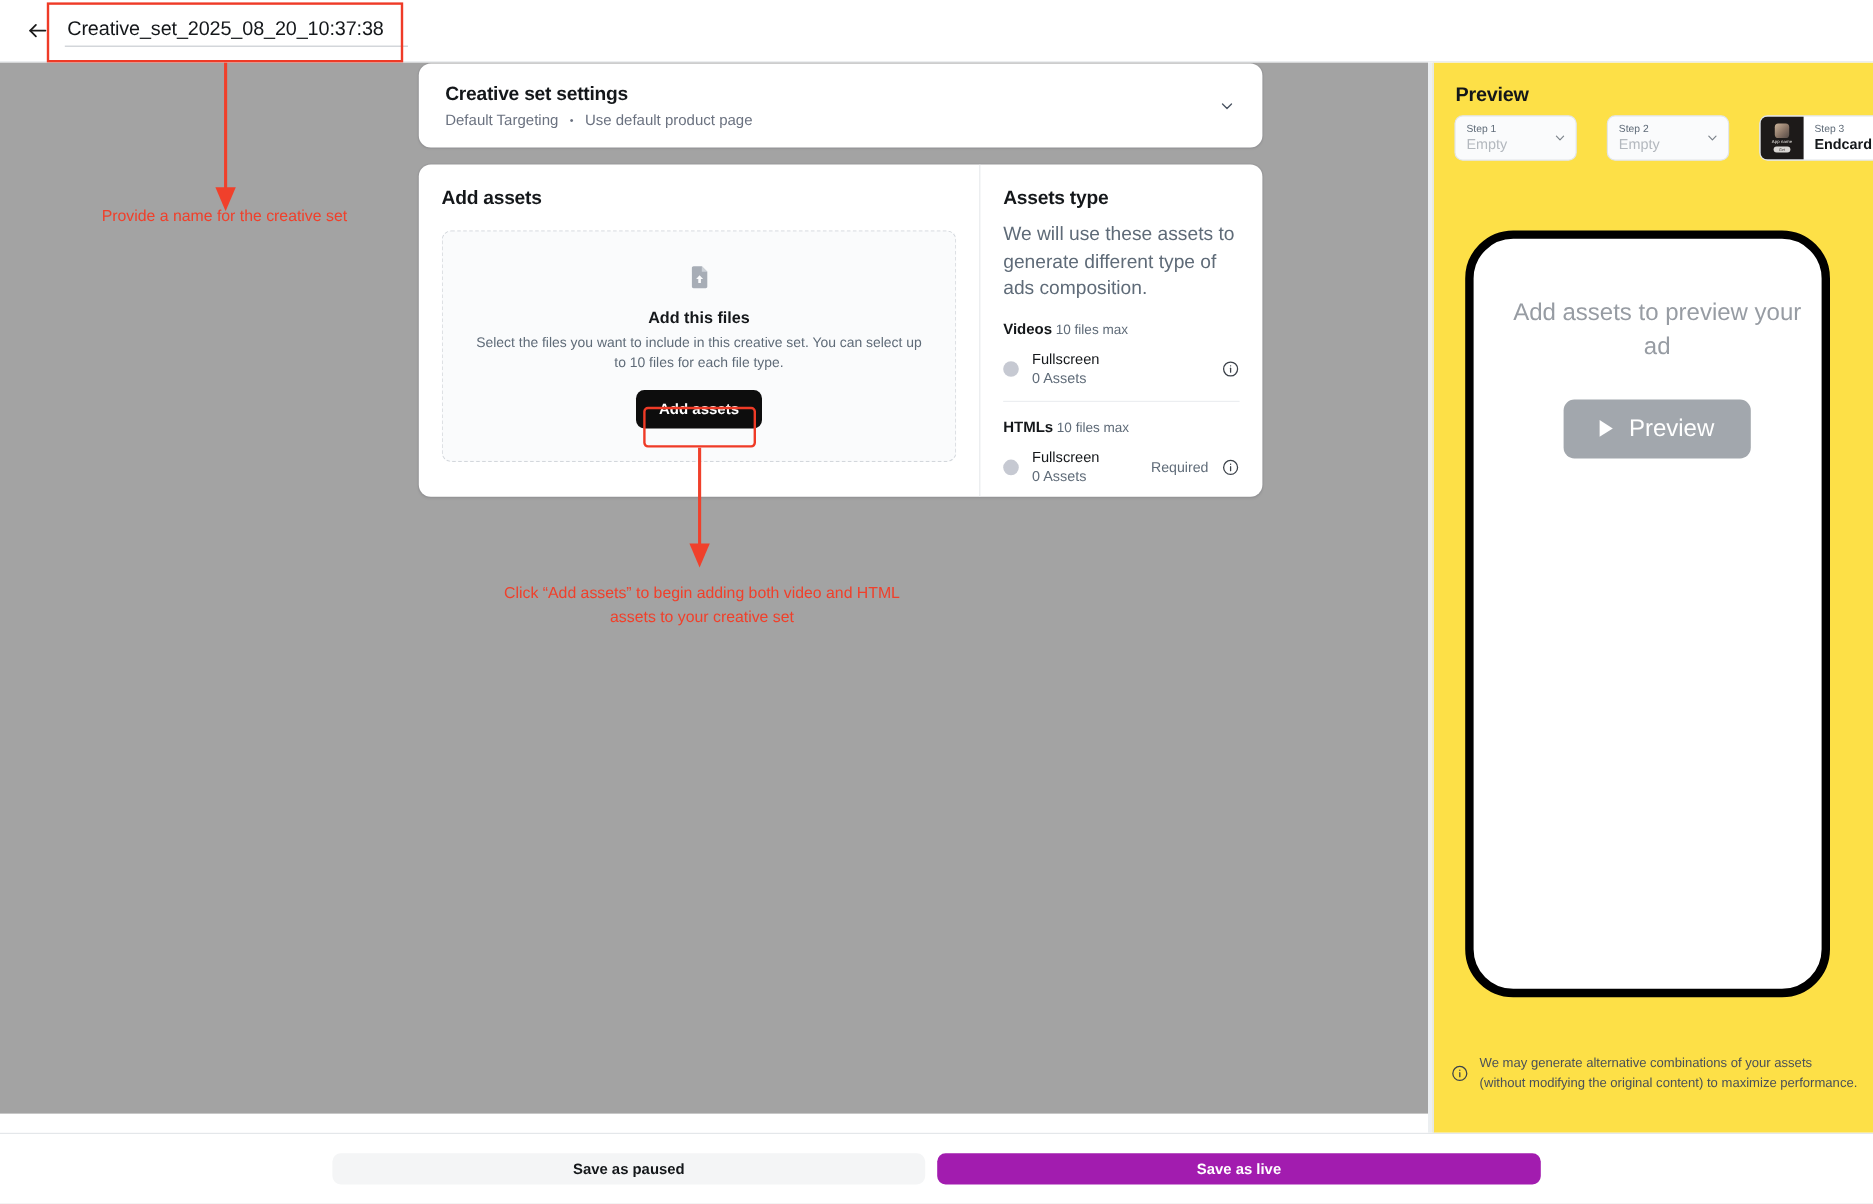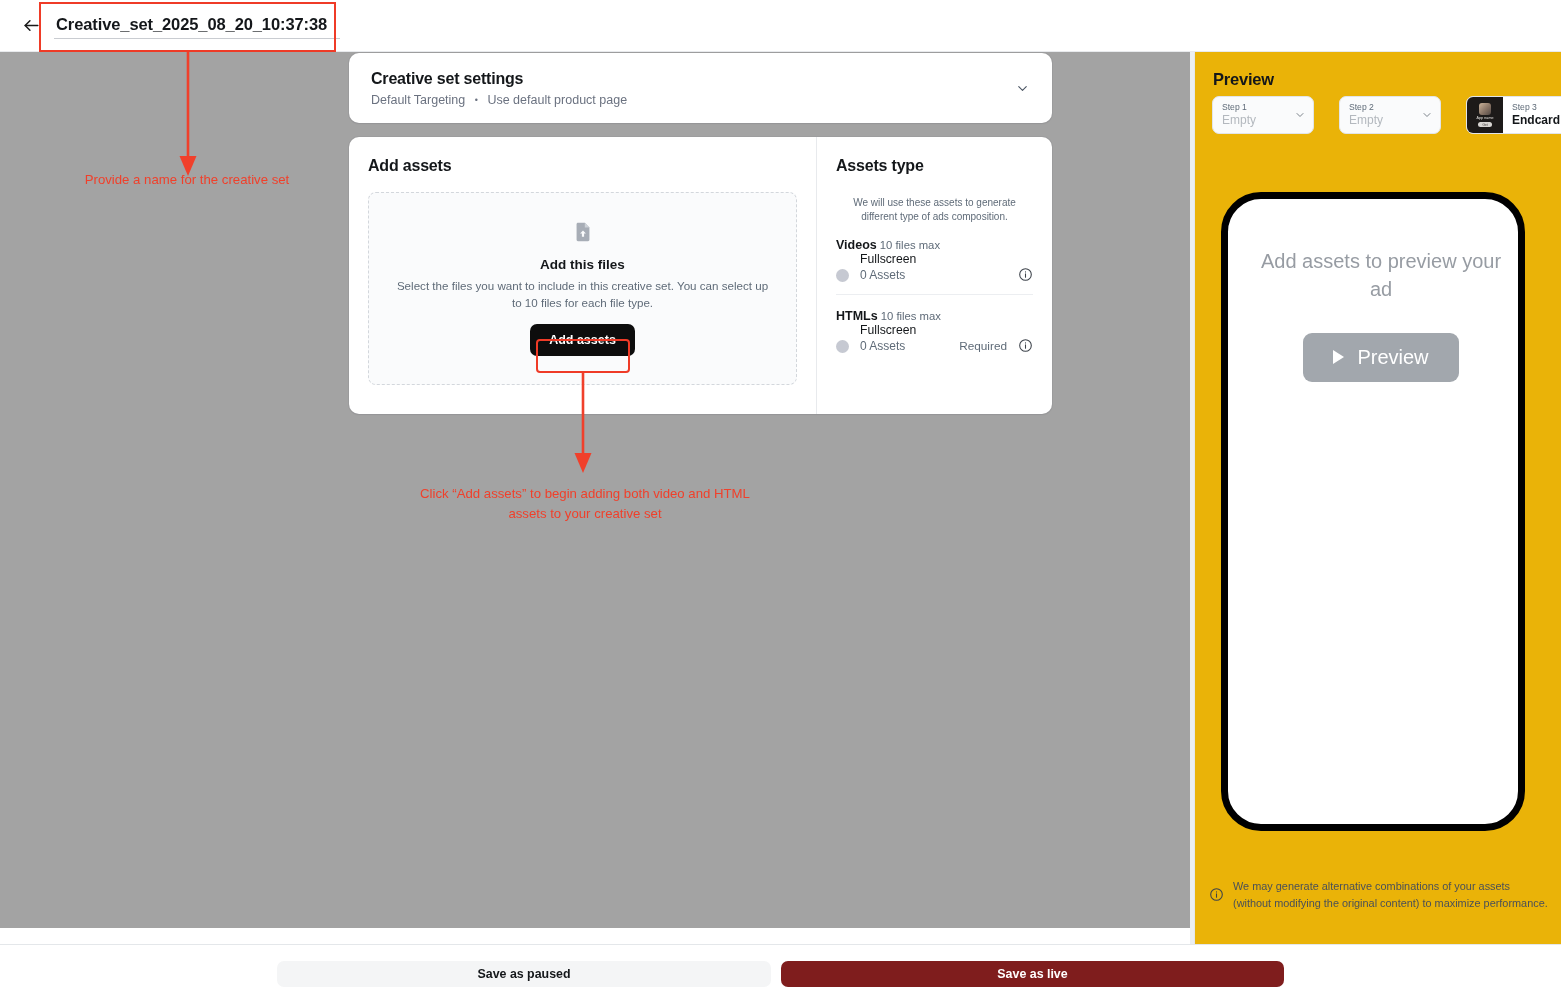--- a/index.html
+++ b/index.html
@@ -21,38 +21,38 @@
     z-index: 4;
   }
   .back-arrow {
     width: 30px; height: 30px; margin-left: 16px;
     display: flex; align-items: center; justify-content: center;
     color: #1a1a1a; cursor: pointer;
   }
   .title-wrap { margin-left: 8px; position: relative; }
   .title-input {
     font-family: "Liberation Sans", sans-serif;
-    font-size: 16.5px; font-weight: 700; color: #14171a;
+    font-size: 16.5px; font-weight: 400; color: #14171a;
     border: none; outline: none; background: transparent;
     border-bottom: 1px solid #c9ccd1;
     width: 286px; padding: 2px 0 4px 2px;
     letter-spacing: -0.1px;
   }
 
   
   .workspace {
     position: absolute; left: 0; top: 36px;
     width: 1190px; height: 892px;
     background: #a3a3a3;
     overflow: hidden;
   }
   .rightpanel {
     position: absolute; left: 1194px; top: 52px;
     width: 367px; height: 892px;
-    background: #eab308;
+    background: #fde047;
     border-left: 1px solid #e4e7ea;
   }
   .gapcol {
     position: absolute; left: 1190px; top: 52px;
     width: 4px; height: 892px; background: #eceff1;
   }
 
   
   .card {
     background: #fff; border-radius: 10px;
@@ -100,27 +100,27 @@
     font-family: "Liberation Sans", sans-serif;
     font-size: 12.5px; font-weight: 700;
     border: none; border-radius: 7px;
     padding: 9px 19px; cursor: pointer;
   }
 
   .assets-right { flex: 1; padding: 20px 19px 0 19px; }
   .assets-right h2 {
     font-size: 16px; font-weight: 700; color: #14171a; letter-spacing: -.2px;
   }
-  .at-desc { font-size: 10px; color: #5f6b78; margin-top: 21px; line-height: 1.42; text-align: center; }
+  .at-desc { font-size: 16px; color: #5f6b78; margin-top: 10px; line-height: 1.42; }
   .at-group { padding: 14px 0 12px 0; }
   .at-group.divided { border-top: 1px solid #eceef1; }
   .at-grouphead { font-size: 12.5px; color: #14171a; }
   .at-grouphead b { font-weight: 700; }
   .at-grouphead span { font-weight: 400; color: #5f6b78; font-size: 11.3px; margin-left: 3px; }
-  .at-row { display: flex; align-items: flex-end; }
+  .at-row { display: flex; align-items: center; margin-top: 11px; }
   .at-dot {
     width: 13px; height: 13px; border-radius: 50%;
     background: #c6c9d2; margin-right: 11px; flex: none;
   }
   .at-names { flex: 1; }
   .at-name { font-size: 12.2px; color: #14171a; font-weight: 400; }
   .at-count { font-size: 12px; color: #5f6b78; margin-top: 2px; }
   .at-required { font-size: 11.8px; color: #5f6b78; margin-right: 11px; }
   .info-ic { color: #3c424a; display: flex; align-items: center; cursor: pointer; }
 
@@ -196,21 +196,21 @@
     display: flex; align-items: center; justify-content: center; gap: 10px;
   }
   .btn-paused {
     width: 494px; height: 26px; border-radius: 7px;
     background: #f4f5f6; color: #14171a; border: none;
     font-family: "Liberation Sans", sans-serif;
     font-size: 12.4px; font-weight: 700; cursor: pointer;
   }
   .btn-live {
     width: 503px; height: 26px; border-radius: 7px;
-    background: #7f1d1d; color: #fff; border: none;
+    background: #a21caf; color: #fff; border: none;
     font-family: "Liberation Sans", sans-serif;
     font-size: 12.4px; font-weight: 700; cursor: pointer;
   }
 
   
   .anno-box {
     position: absolute; border: 2.5px solid #ef3b27; pointer-events: none; z-index: 9;
   }
   .anno-box.title-hl { left: 39px; top: 2px; width: 297px; height: 50px; }
   .anno-box.addbtn-hl { left: 536px; top: 339px; width: 94px; height: 34px; border-radius: 4px; }

